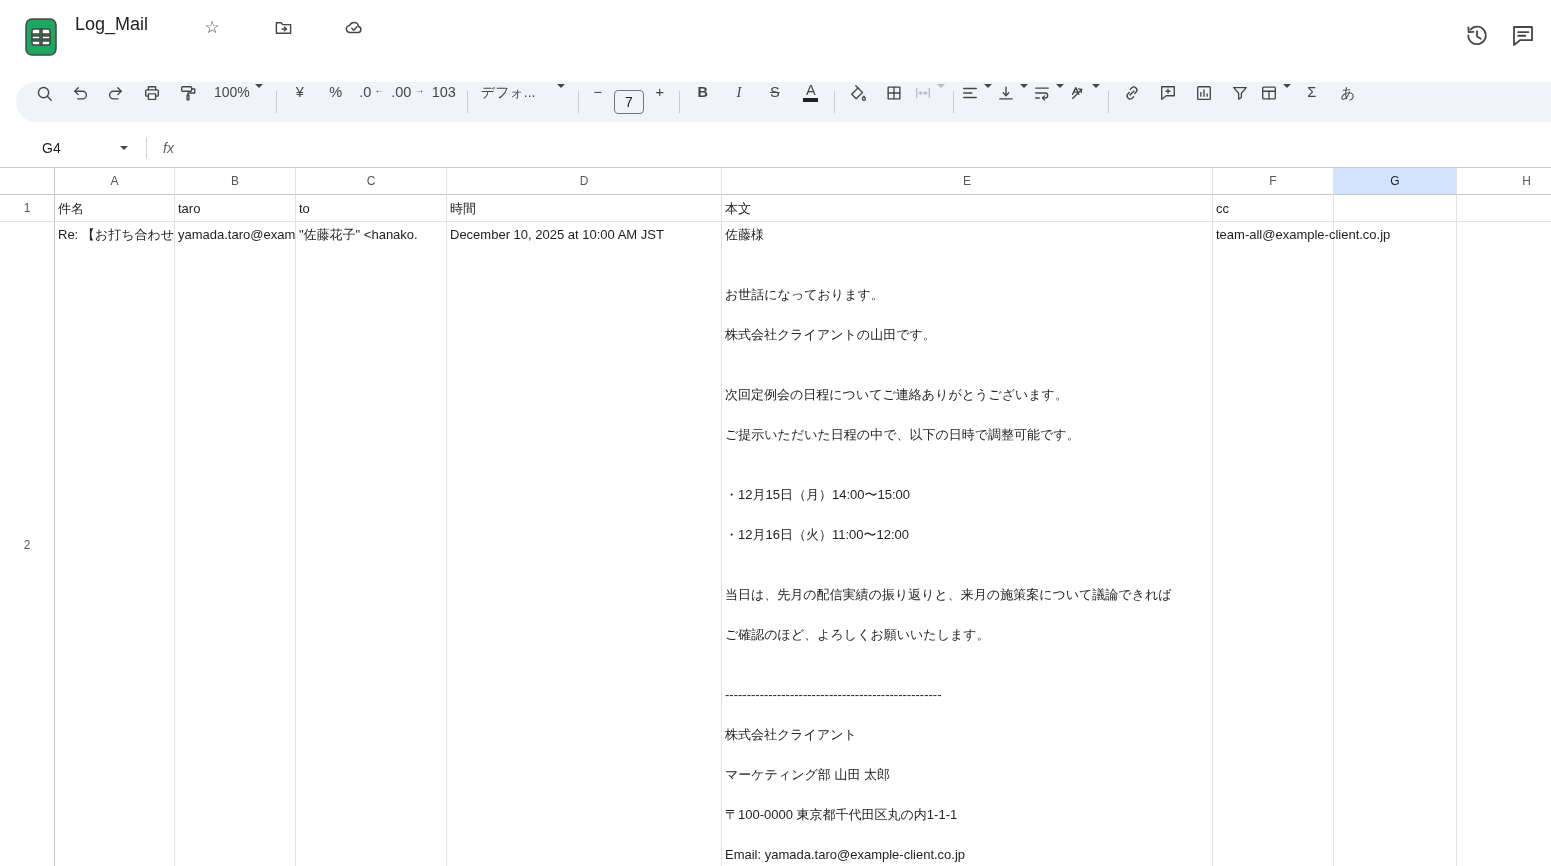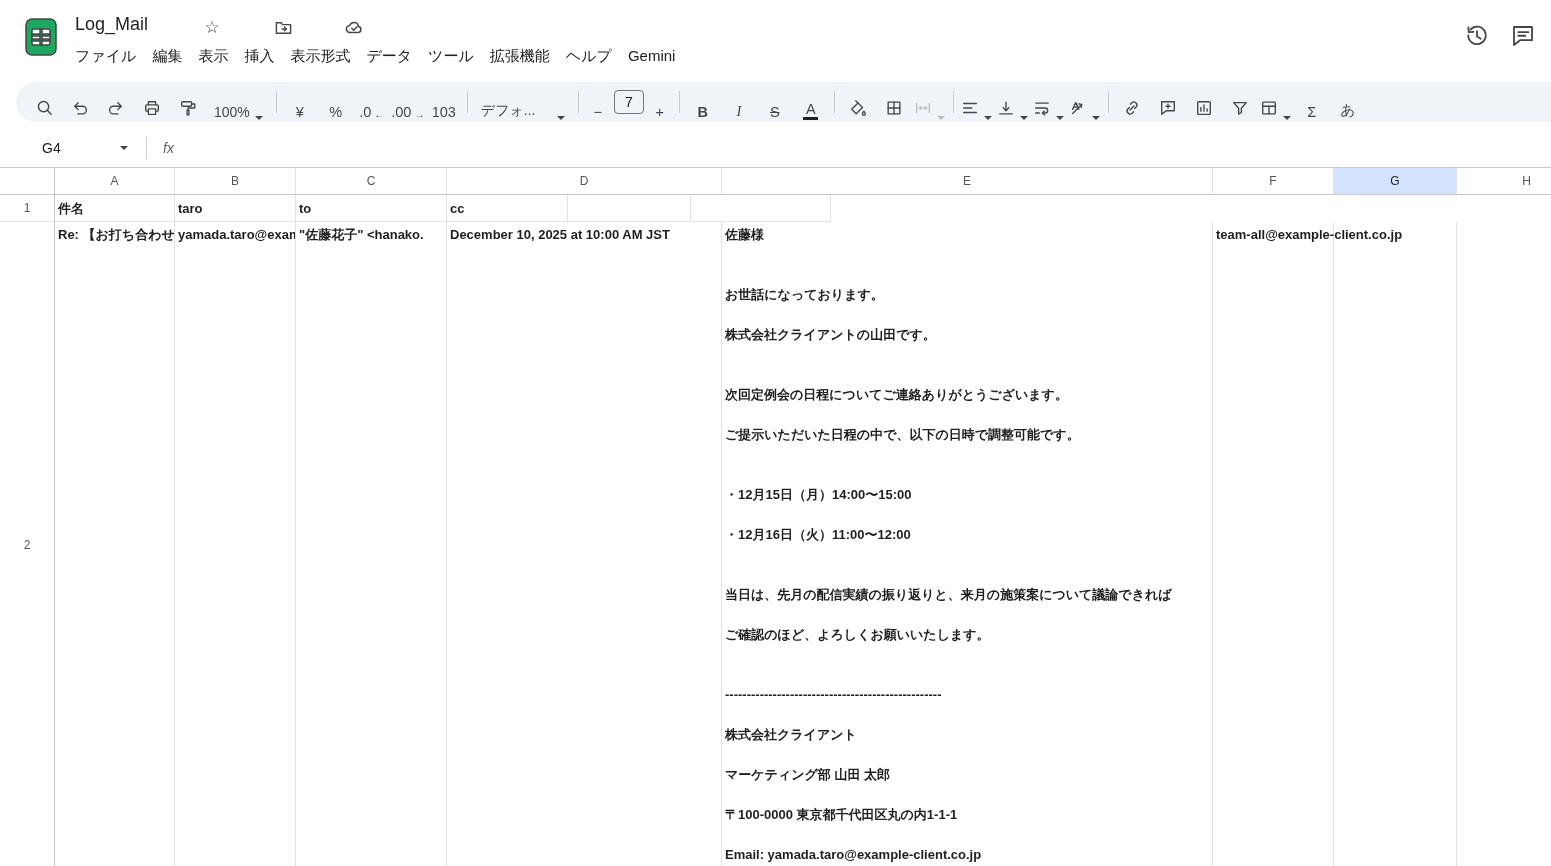--- a/index.html
+++ b/index.html
@@ -25,21 +25,21 @@
   .tb-ic{width:26px;height:26px;display:flex;align-items:center;justify-content:center;margin-right:8px;
     color:var(--icon-gray);font-size:17px;border-radius:50%;cursor:pointer;}
   .menubar{display:flex;margin-top:3px;margin-left:-8px;}
   .menu-item{font-size:15px;color:#202124;padding:3px 8px;border-radius:4px;cursor:pointer;line-height:20px;}
   .topbar-right{position:absolute;right:14px;top:22px;display:flex;gap:18px;}
   .topbar-right .tb-ic{width:28px;height:28px;margin:0;}
 
   
   .toolbar{position:relative;margin:2px 0 0 16px;width:1560px;height:40px;background:var(--toolbar-bg);
     border-radius:20px 0 0 20px;display:flex;align-items:center;padding:0 4px 0 10px;}
-  .ibtn{min-width:36px;height:36px;display:flex;align-items:flex-end;justify-content:center;
+  .ibtn{min-width:36px;height:36px;display:flex;align-items:flex-start;justify-content:center;
     border-radius:4px;cursor:pointer;color:var(--icon-gray);font-size:14px;gap:2px;}
   .sep{width:1px;height:22px;background:#c7cbd1;margin:0 5px;flex:none;}
   .tri{width:0;height:0;border-left:4px solid transparent;border-right:4px solid transparent;
     border-top:4.5px solid var(--icon-gray);margin-left:3px;}
   .zoom-btn{padding:0 8px;font-size:14px;}
   .font-btn{width:100px;justify-content:space-between;padding:0 8px;font-size:14px;}
   .glyph{font-size:14.5px;color:var(--icon-gray);}
   .b-bold{font-weight:bold;}
   .b-italic{font-style:italic;font-family:"Liberation Serif",serif;}
   .b-strike{text-decoration:line-through;}
@@ -65,21 +65,21 @@
     border-bottom:1px solid var(--header-border);}
   .col-h{flex:none;display:flex;align-items:center;justify-content:center;font-size:12px;color:#575757;
     background:#fff;border-right:1px solid var(--grid-line);border-bottom:1px solid var(--header-border);cursor:pointer;}
   .col-h.sel{background:var(--selected-header-bg);color:#1f1f1f;}
   .row{display:flex;}
   .row-h{width:55px;flex:none;display:flex;align-items:center;justify-content:center;font-size:12px;
     color:#575757;background:#fff;border-right:1px solid var(--header-border);
     border-bottom:1px solid var(--grid-line);cursor:pointer;}
   .cell{flex:none;padding:3px 3px 0 3px;border-right:1px solid var(--grid-line);
     border-bottom:1px solid var(--grid-line);white-space:nowrap;overflow:hidden;
-    line-height:19.3px;cursor:cell;background:transparent;font-weight:bold;}
+    line-height:19.3px;cursor:cell;background:transparent;}
   .r1{height:27px;}
   .r1 .cell{padding-top:4px;}
   .r2{height:646px;}
   .r2 .cell{border-bottom:none;}
   .cA{width:120px;} .cB{width:121px;} .cC{width:151px;} .cD{width:275px;}
   .cE{width:491px;} .cF{width:121px;} .cG{width:123px;} .cH{width:140px;}
   .of{overflow:visible;}
   .of span{position:relative;z-index:5;text-align:center;}
   .ebody{white-space:pre;line-height:20px;}
 </style>
@@ -107,32 +107,20 @@
             <path d="M11 9.5l2 2-2 2"></path>
         </svg>
       </span>
       <span class="tb-ic">
         <svg viewBox="0 0 20 20" width="20" height="20">
           <path d="M6 15.5a3.5 3.5 0 0 1-.3-7 4.6 4.6 0 0 1 8.9 1.1 3 3 0 0 1-.6 5.9z"></path>
           <path d="M7.8 11.3l1.9 1.9 3.3-3.4"></path>
         </svg>
       </span>
     </div>
-    <nav class="menubar">
-      <span class="menu-item">ファイル</span>
-      <span class="menu-item">編集</span>
-      <span class="menu-item">表示</span>
-      <span class="menu-item">挿入</span>
-      <span class="menu-item">表示形式</span>
-      <span class="menu-item">データ</span>
-      <span class="menu-item">ツール</span>
-      <span class="menu-item">拡張機能</span>
-      <span class="menu-item">ヘルプ</span>
-      <span class="menu-item">Gemini</span>
-    </nav>
   </div>
   <div class="topbar-right">
     <span class="tb-ic">
       <svg viewBox="0 0 20 20" width="24" height="24">
         <path d="M4.6 4.6a7.3 7.3 0 1 1-1.9 5"></path>
         <path d="M2.8 2.8l.3 4 4-.3"></path>
         <path d="M10 6v4.4l3.1 1.9"></path>
       </svg>
     </span>
     <span class="tb-ic">
@@ -370,20 +358,22 @@
     <div class="col-h cF">F</div>
     <div class="col-h cG sel">G</div>
     <div class="col-h cH">H</div>
   </div>
 
   <div class="row r1">
     <div class="row-h">1</div>
     <div class="cell cA">件名</div>
     <div class="cell cB">taro</div>
     <div class="cell cC">to</div>
+    <div class="cell cD">時間</div>
+    <div class="cell cE">本文</div>
     <div class="cell cF">cc</div>
     <div class="cell cG"></div>
     <div class="cell cH"></div>
   </div>
 
   <div class="row r2">
     <div class="row-h">2</div>
     <div class="cell cA">Re: 【お打ち合わせ</div>
     <div class="cell cB">yamada.taro@example-client.co.jp</div>
     <div class="cell cC">"佐藤花子" &lt;hanako.</div>

